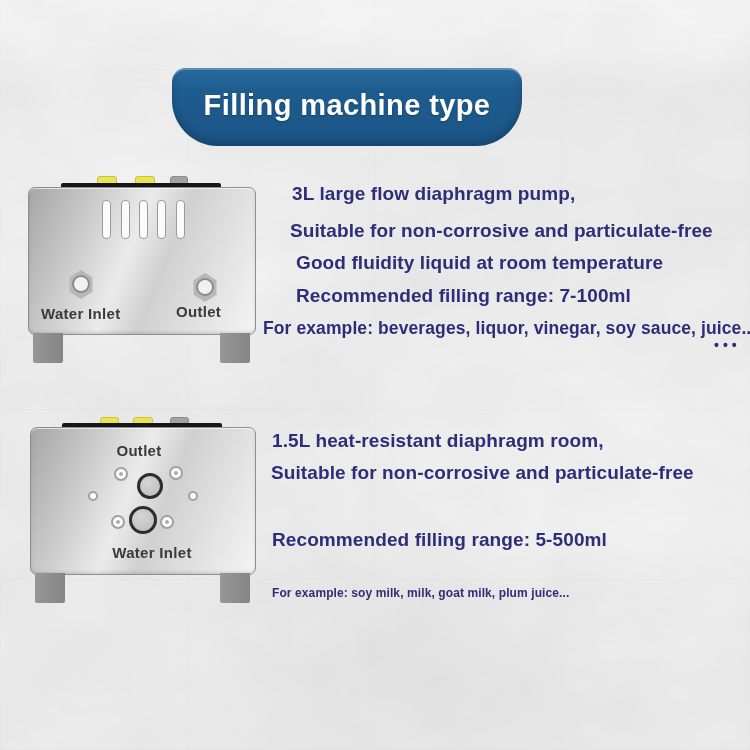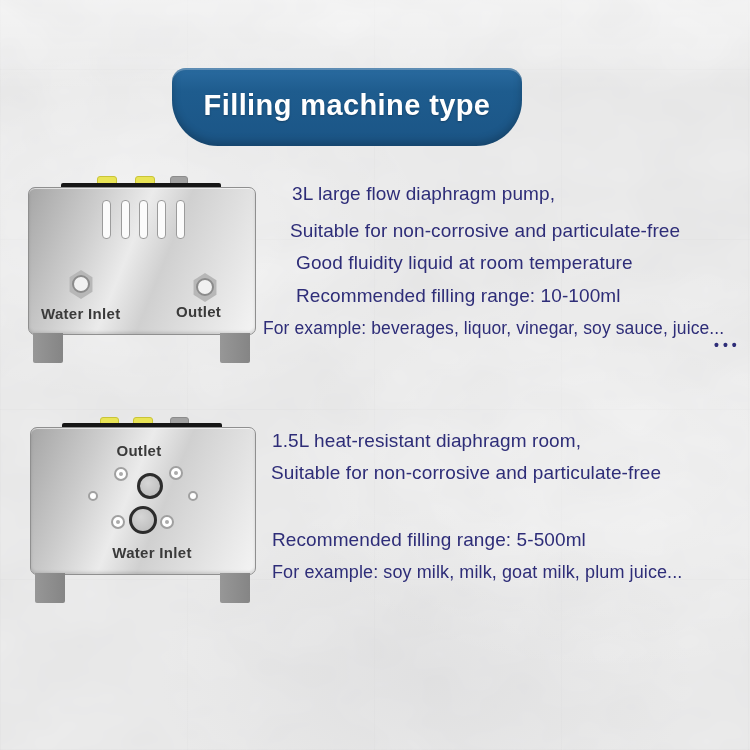--- a/index.html
+++ b/index.html
@@ -42,21 +42,21 @@
   .hex{width:26px;height:29px;background:#b7b7b7;
     clip-path:polygon(50% 0, 94% 25%, 94% 75%, 50% 100%, 6% 75%, 6% 25%);
     filter:drop-shadow(0 1px 1px rgba(0,0,0,.3));}
   .hex-hole{position:absolute;left:4px;top:5px;width:14px;height:14px;border:2px solid #8b8b8b;border-radius:50%;background:#f1f1f1;}
   .m-label{position:absolute;color:#3a3a3a;font-weight:bold;font-size:15px;letter-spacing:.3px;white-space:nowrap;}
   .port-big{border:3px solid #2c2c2c;border-radius:50%;background:radial-gradient(circle at 40% 35%,#d6d6d6,#b9b9b9);}
   .port-small{border:2px solid #a0a0a0;border-radius:50%;background:#ffffff;}
   .port-dot{position:absolute;left:3px;top:3px;width:4px;height:4px;border-radius:50%;background:#ababab;}
 
   
-  .line{position:absolute;white-space:nowrap;color:#2e2d78;font-weight:normal;font-size:19px;letter-spacing:.1px;z-index:1;}
+  .line{position:absolute;white-space:nowrap;color:#2e2d78;font-weight:bold;font-size:19px;letter-spacing:.1px;z-index:1;}
   .dots{position:absolute;color:#2e2d78;font-weight:bold;font-size:14px;letter-spacing:4px;z-index:1;}
 </style>
 </head>
 <body>
 
 <div id="stage">
 
   <svg class="texture" width="750" height="750" aria-hidden="true">
     <filter id="n">
       <feTurbulence type="fractalNoise" baseFrequency="0.011 0.016" numOctaves="3" seed="7"></feTurbulence>
@@ -92,21 +92,21 @@
     <div class="m-label" style="left:13px;top:130px;">Water Inlet</div>
     <div class="m-label" style="left:148px;top:128px;">Outlet</div>
 
     <div class="m-part m-leg" style="left:5px;"></div>
     <div class="m-part m-leg" style="left:192px;"></div>
   </div>
 
   <div class="line" style="left:292px;top:183px;">3L large flow diaphragm pump,</div>
   <div class="line" style="left:290px;top:220px;">Suitable for non-corrosive and particulate-free</div>
   <div class="line" style="left:296px;top:252px;">Good fluidity liquid at room temperature</div>
-  <div class="line" style="left:296px;top:285px;">Recommended filling range: 10-100ml</div>
+  <div class="line" style="left:296px;top:285px;">Recommended filling range: 7-100ml</div>
   <div class="line" style="left:263px;top:318px;font-size:17.5px;">For example: beverages, liquor, vinegar, soy sauce, juice...</div>
   <div class="dots" style="left:714px;top:337px;">•••</div>
 
   <div class="machine" style="left:30px;top:415px;width:224px;height:190px;">
     <div class="m-part m-tab tab-yellow" style="left:70px;width:19px;top:2px;"></div>
     <div class="m-part m-tab tab-yellow" style="left:103px;width:20px;top:2px;"></div>
     <div class="m-part m-tab tab-gray" style="left:140px;width:19px;top:2px;"></div>
     <div class="m-part m-bar" style="left:32px;"></div>
     <div class="m-part m-body" style="width:224px;"></div>
 
@@ -132,15 +132,15 @@
 
     <div class="m-label" style="left:77px;top:129px;width:90px;text-align:center;">Water Inlet</div>
 
     <div class="m-part m-leg" style="left:5px;"></div>
     <div class="m-part m-leg" style="left:190px;"></div>
   </div>
 
   <div class="line" style="left:272px;top:430px;">1.5L heat-resistant diaphragm room,</div>
   <div class="line" style="left:271px;top:462px;">Suitable for non-corrosive and particulate-free</div>
   <div class="line" style="left:272px;top:529px;">Recommended filling range: 5-500ml</div>
-  <div class="line" style="left:272px;top:562px;font-size:18px;">For example: soy milk, milk, goat milk, plum juice...</div>
+  <div class="line" style="left:272px;top:586px;font-size:12px;">For example: soy milk, milk, goat milk, plum juice...</div>
 
 </div>
 
 </body></html>

